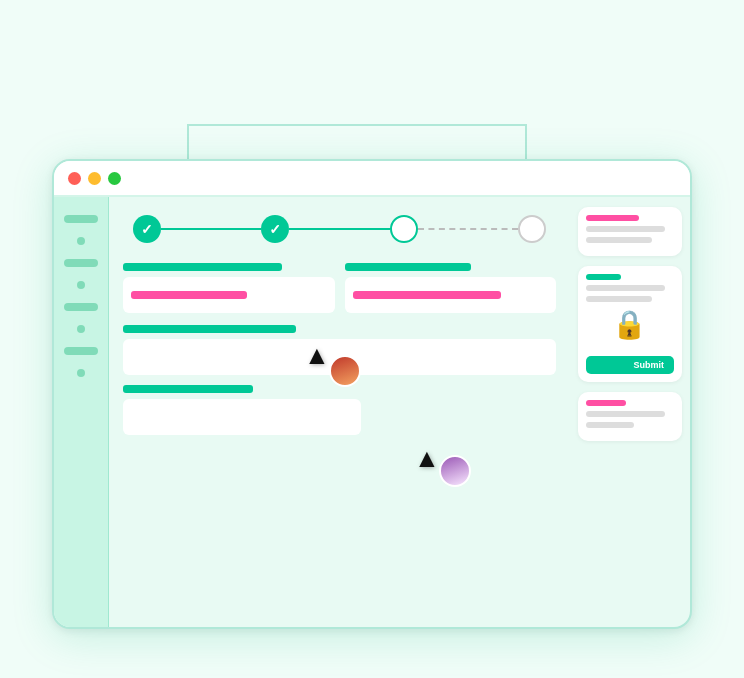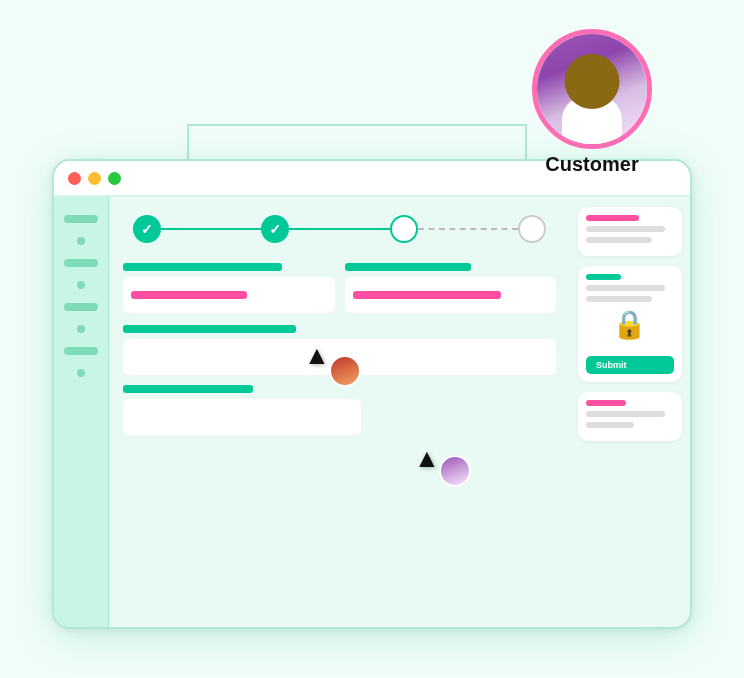--- a/index.html
+++ b/index.html
@@ -405,28 +405,20 @@
     .cursor-black { color: #111; }
   </style>
 </head>
 <body>
 
 <div class="scene">
 
   <div class="connection-line"></div>
 
 
-  <div class="avatar-customer">
-    <div class="avatar-circle">
-      <div class="customer-photo">
-        <div class="customer-face"></div>
-      </div>
-    </div>
-    <span class="avatar-label">Customer</span>
-  </div>
 
   <div class="browser">
 
     <div class="browser-titlebar">
       <div class="dot dot-red"></div>
       <div class="dot dot-yellow"></div>
       <div class="dot dot-green"></div>
     </div>
 
     <div class="browser-content">
@@ -497,21 +489,21 @@
         </div>
 
         <div class="panel-card">
           <div class="panel-line panel-line-green-sm"></div>
           <div class="panel-line panel-line-gray"></div>
           <div class="panel-line panel-line-gray2"></div>
 
           <div style="display:flex;align-items:center;justify-content:center;margin:6px 0 4px;">
             <span class="lock-icon">🔒</span>
           </div>
-          <div class="lock-btn" style="text-align:left;margin-top:15px;">Submit</div>
+          <div class="lock-btn" style="text-align:right;margin-top:15px;">Submit</div>
         </div>
 
         <div class="panel-card">
           <div class="panel-line panel-line-pink" style="width:45%;"></div>
           <div class="panel-line panel-line-gray"></div>
           <div class="panel-line panel-line-gray2" style="width:55%;"></div>
         </div>
 
       </div>
 

